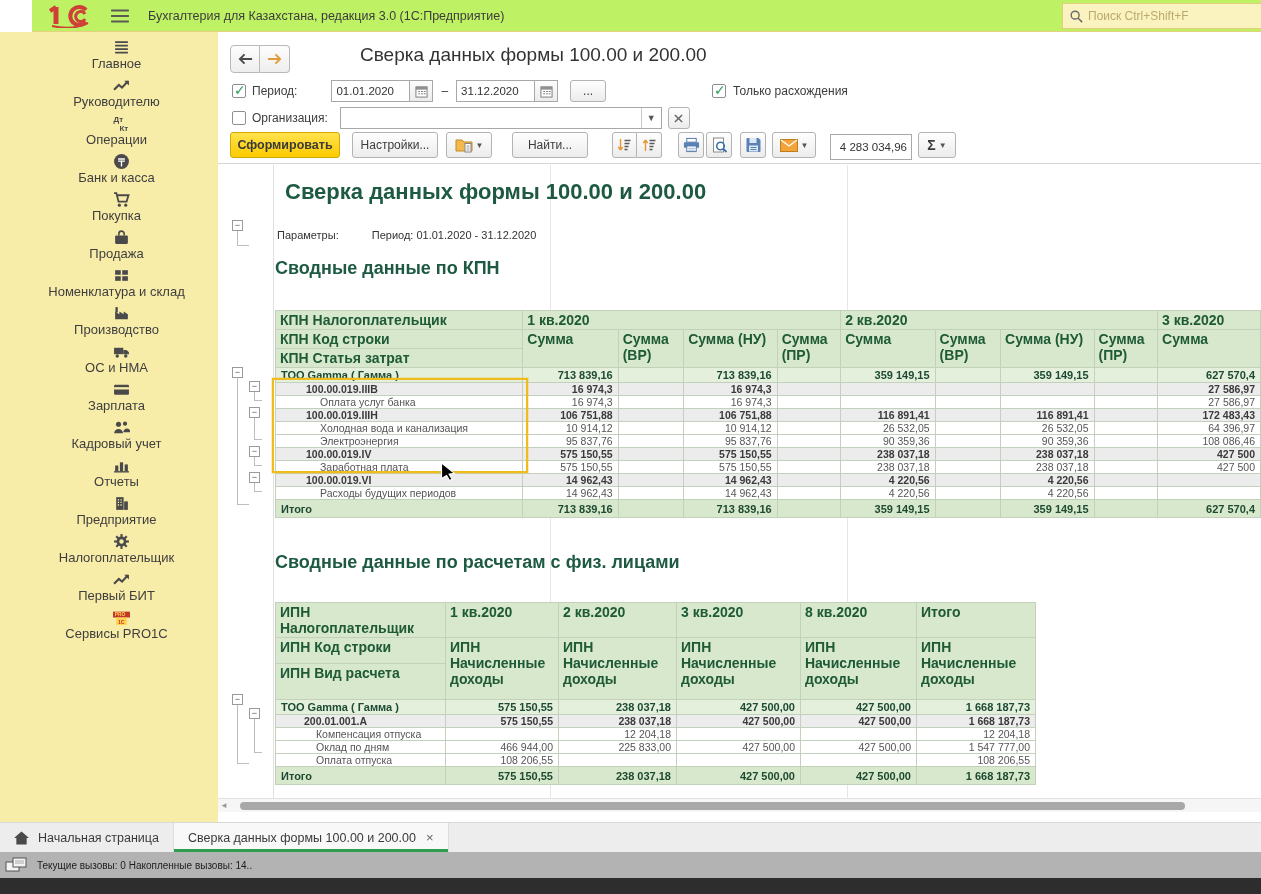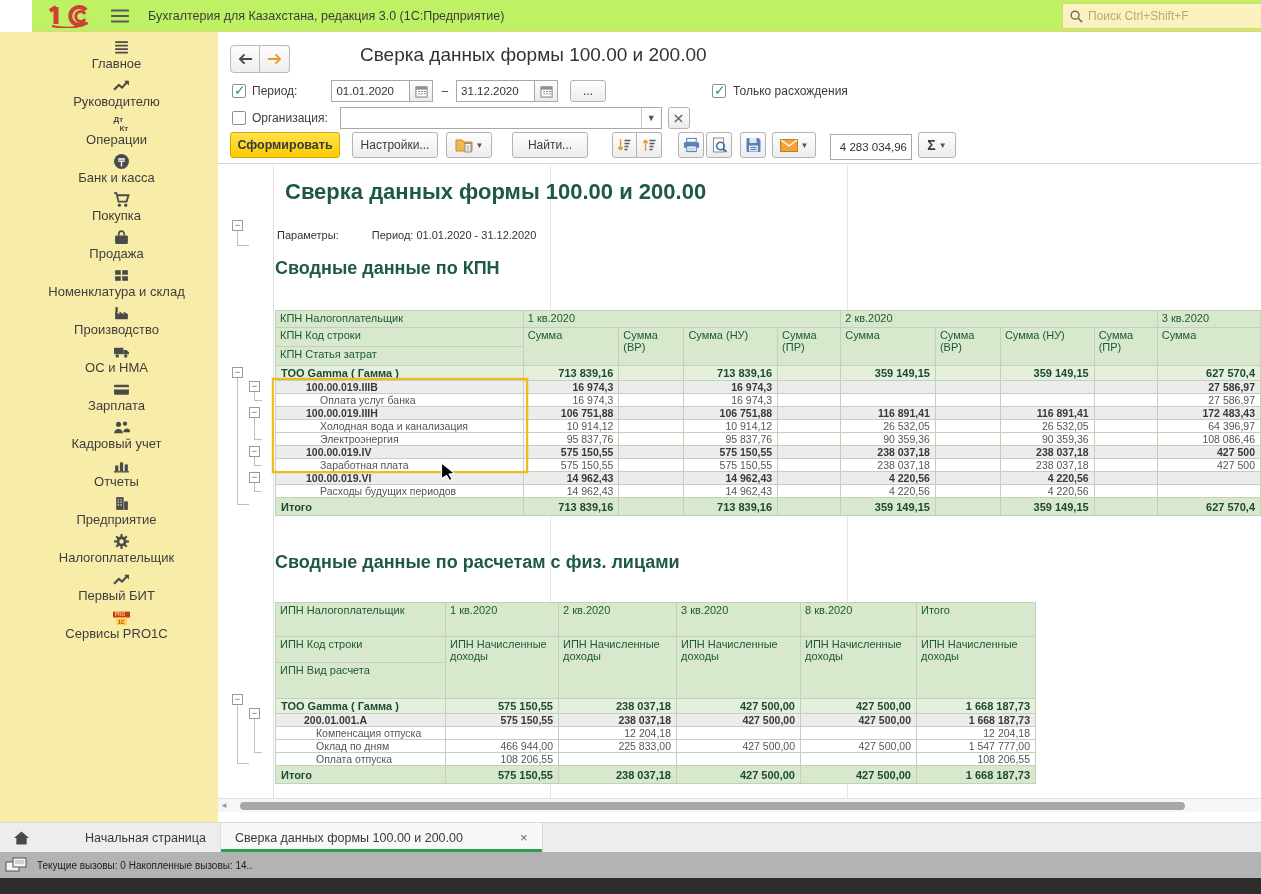--- a/index.html
+++ b/index.html
@@ -78,22 +78,22 @@
   .gridline { position:absolute; top:0; width:1px; height:633px; background:#e6e6e6; }
   .marginline { position:absolute; left:55px; top:0; width:1px; height:633px; background:#e0e0e0; }
   .rpt-title { position:absolute; left:67px; top:14px; font-size:22px; font-weight:bold; color:#1d5a41; }
   .rpt-params { position:absolute; left:59px; top:64px; font-size:11px; color:#333; }
   .rpt-params .pv { margin-left:30px; }
   .h2 { position:absolute; left:57px; font-size:18px; font-weight:bold; color:#1d5a41; }
 
   table.rpt { border-collapse:collapse; table-layout:fixed; position:absolute; left:57px;
     font-size:10.5px; background:#fff; }
   table.rpt th, table.rpt td { border:1px solid #c3d1bc; overflow:hidden; white-space:nowrap; }
-  table.rpt th { background:#d8e8cc; color:#1d5a35; font-weight:normal; text-align:left;
-    vertical-align:top; padding:1px 4px; font-size:11px; white-space:normal; }
+  table.rpt th { background:#d8e8cc; color:#1d5a35; font-weight:bold; text-align:left;
+    vertical-align:top; padding:1px 4px; font-size:14px; white-space:normal; }
   table.rpt td { padding:0 5px; color:#555; }
   td.num { text-align:right; padding-right:6px; }
   tr.company td { height:15px; background:#e4efdc; font-weight:bold; color:#1c4a33; font-size:11px; }
   tr.code td { height:13px; background:#ececec; font-weight:bold; color:#3a3a3a; }
   tr.leaf td { height:13px; background:#fff; }
   tr.total td { height:18px; background:#d8e8cc; font-weight:bold; color:#1d4a30;
     font-size:11px; border-top:1px solid #93ab90; }
   #kpn thead tr:nth-child(1) th { height:17px; }
   #ipn .q-head { height:34px; }
   table.rpt td.num { font-variant-numeric:tabular-nums; }
@@ -112,21 +112,21 @@
   .hscroll { position:absolute; left:0; top:633px; width:1043px; height:14px;
     background:#f6f6f6; border-top:1px solid #e2e2e2; }
   .hthumb { position:absolute; left:22px; top:3px; width:945px; height:8px;
     background:#a8a8a8; border-radius:4px; cursor:pointer; }
   .harrow { position:absolute; left:2px; top:2px; font-size:8px; color:#9a9a9a; cursor:pointer; }
 
   
   .tabbar { position:absolute; left:0; top:822px; width:1261px; height:30px; background:#ededed;
     border-top:1px solid #d8d8d8; display:flex; }
   .tab { display:flex; align-items:center; padding:0 14px; font-size:12.5px; color:#3a3a3a;
-    cursor:pointer; position:relative; border-right:1px solid #dcdcdc;gap:47px; }
+    cursor:pointer; position:relative; border-right:1px solid #dcdcdc; }
   .tab.home svg { width:15px; height:14px; margin-right:9px; }
   .tab.active { background:#f8f8f8; }
   .tab.active::after { content:""; position:absolute; left:0; right:0; bottom:0; height:3px; background:#2e9e4f; }
   .tab .close { margin-left:10px; color:#666; font-size:13px; cursor:pointer; }
   .statusbar { position:absolute; left:0; top:852px; width:1261px; height:26px; background:#b3b3b3;
     display:flex; align-items:center; }
   .statusbar svg { width:24px; height:17px; margin:0 8px 0 5px; }
   .statusbar .stext { font-size:10px; color:#1d1d1d; }
   .bottomstrip { position:absolute; left:0; top:878px; width:1261px; height:16px; background:#2d2d2d; }
 </style>

